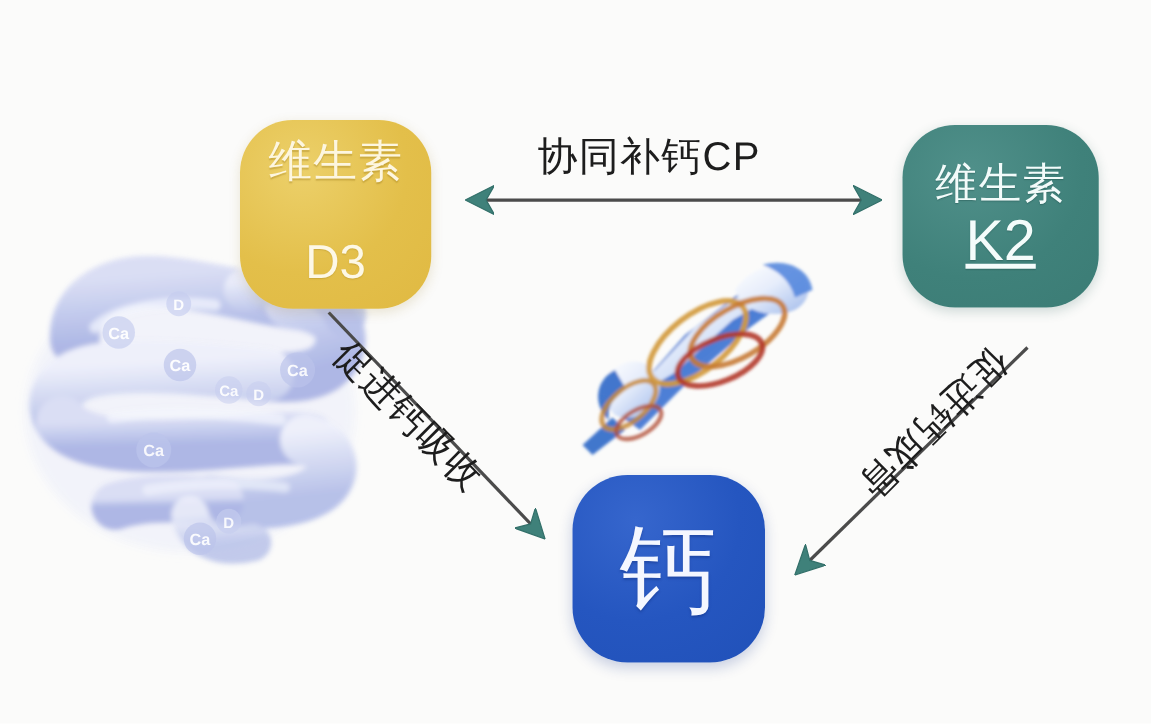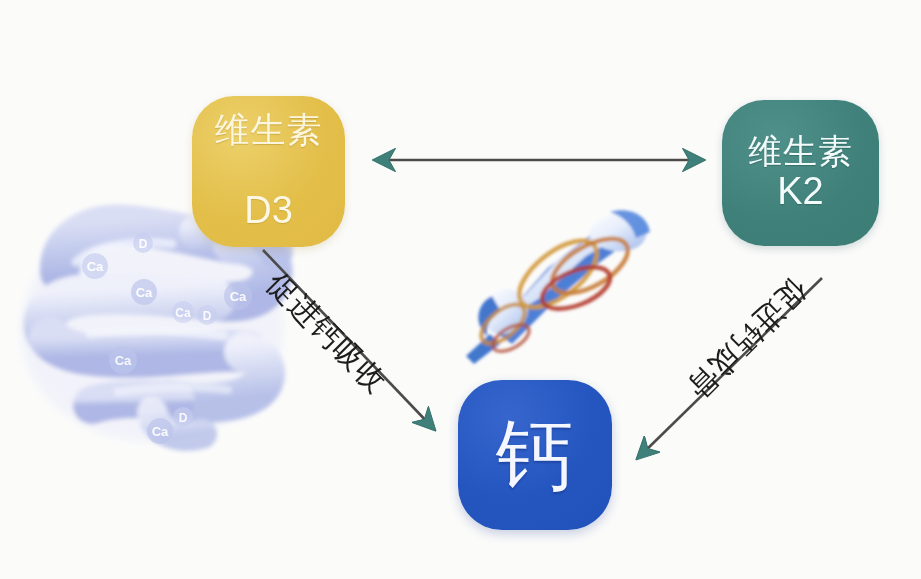--- a/index.html
+++ b/index.html
@@ -62,23 +62,24 @@
     box-shadow: 0 3px 9px rgba(40,90,85,0.20);
   }
   #tile-k2 .l1 {
     font-size: 34px;
     letter-spacing: 1px;
     color: #f2fbfa;
     text-shadow: 0 1px 1px rgba(20,60,56,0.35);
     margin-bottom: 2px;
   }
   #tile-k2 .l2 {
-    font-size: 38px;
+    font-size: 46px;
     color: #f4fcfb;
     text-shadow: 0 1px 1px rgba(20,60,56,0.30);
+    text-decoration: underline;
   }
 
   #tile-ca {
     left: 458px; top: 380px;
     width: 154px; height: 150px;
     border-radius: 44px;
     background: radial-gradient(120% 120% at 33% 24%, #3666cd 0%, #2556c0 45%, #1f4fb6 100%);
     box-shadow: 0 4px 11px rgba(20,50,140,0.22);
   }
   #tile-ca .l1 {
@@ -254,16 +255,17 @@
 
   <div class="tile" id="tile-k2">
     <span class="l1">维生素</span>
     <span class="l2">K2</span>
   </div>
 
   <div class="tile" id="tile-ca">
     <span class="l1">钙</span>
   </div>
 
+  <div class="arrow-label" id="label-top">协同补钙CP</div>
   <div class="arrow-label" id="label-left">促进钙吸收</div>
   <div class="arrow-label" id="label-right">促进钙成骨</div>
 
 </div>
 
 </body></html>

